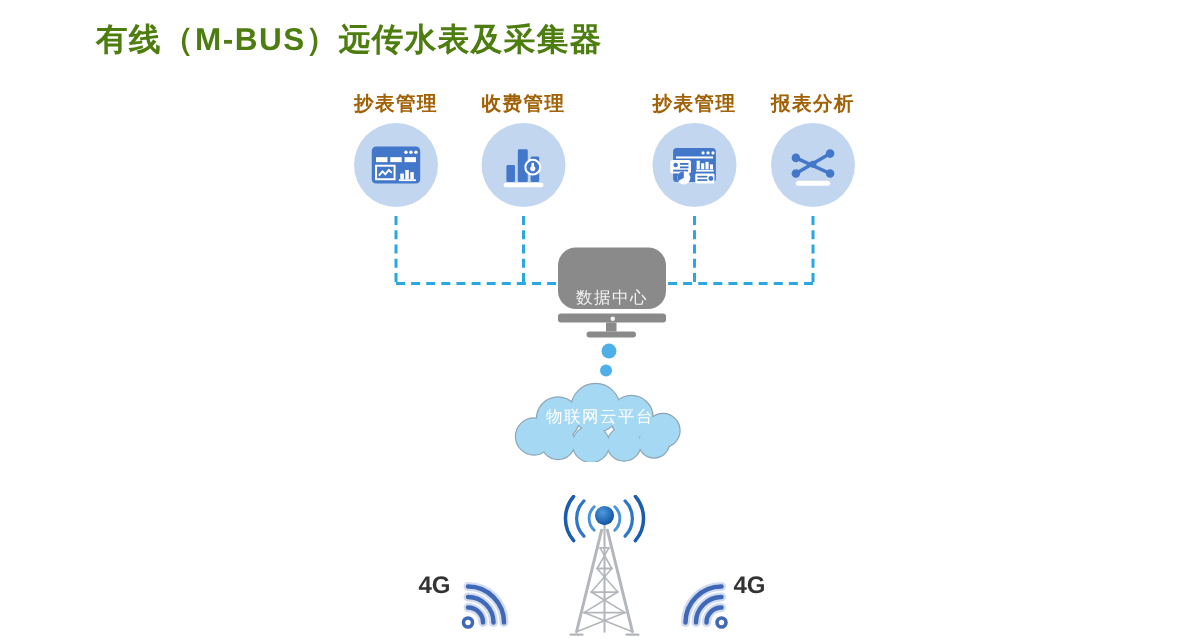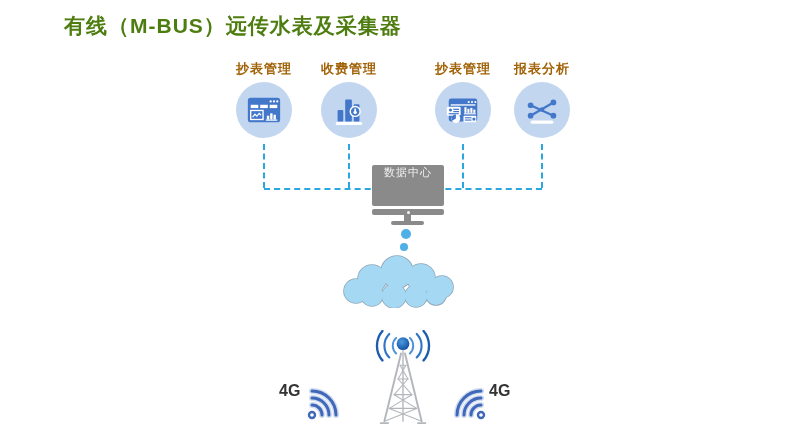--- a/index.html
+++ b/index.html
@@ -19,22 +19,22 @@
     display:flex;align-items:center;justify-content:center;
   }
   .module-circle svg{display:block;}
   .vline{
     top:144px;height:44px;width:0;border-left:2px dashed #2aa7e0;
   }
   .hline{
     top:188px;left:264px;width:278px;height:0;border-top:2px dashed #2aa7e0;
   }
   .monitor-screen{
-    left:372px;top:165px;width:72px;height:41px;background:#8a8a8a;border-radius:2px;
-    display:flex;align-items:flex-start;justify-content:center;z-index:3;
+    left:372px;top:165px;width:72px;height:41px;background:#8a8a8a;border-radius:12px;
+    display:flex;align-items:flex-end;justify-content:center;z-index:3;
     color:#f2f2f2;font-size:11px;letter-spacing:1px;
   }
   .monitor-bar{
     left:372px;top:209px;width:72px;height:6px;background:#8a8a8a;border-radius:2px;z-index:3;
   }
   .monitor-bar .cam{
     position:absolute;left:50%;top:1.5px;width:3px;height:3px;margin-left:-1.5px;border-radius:50%;background:#f4f4f4;
   }
   .monitor-stem{left:404px;top:215px;width:7px;height:6px;background:#8a8a8a;z-index:3;}
   .monitor-foot{left:391px;top:221px;width:33px;height:4px;background:#8a8a8a;border-radius:2px;z-index:3;}
@@ -180,20 +180,21 @@
         <circle cx="36" cy="29" r="14"></circle>
         <circle cx="61" cy="22" r="16"></circle>
       <circle cx="85" cy="28" r="14"></circle>
         <circle cx="106" cy="37" r="11"></circle>
         <circle cx="100" cy="45" r="10"></circle>
       <circle cx="80" cy="46" r="11"></circle>
         <circle cx="58" cy="46" r="12"></circle>
         <circle cx="36" cy="45" r="11"></circle>
     </g>
   </svg>
+  <div class="abs cloud-label">物联网云平台</div>
 </div>
 
 <div class="abs tower-wrap">
   <svg width="92" height="98" viewBox="0 0 92 100">
     <defs>
       <radialGradient id="sph" cx="40%" cy="35%" r="70%">
         <stop offset="0%" stop-color="#4f9ade"></stop>
           <stop offset="100%" stop-color="#0d4f9e"></stop>
       </radialGradient>
     </defs>

